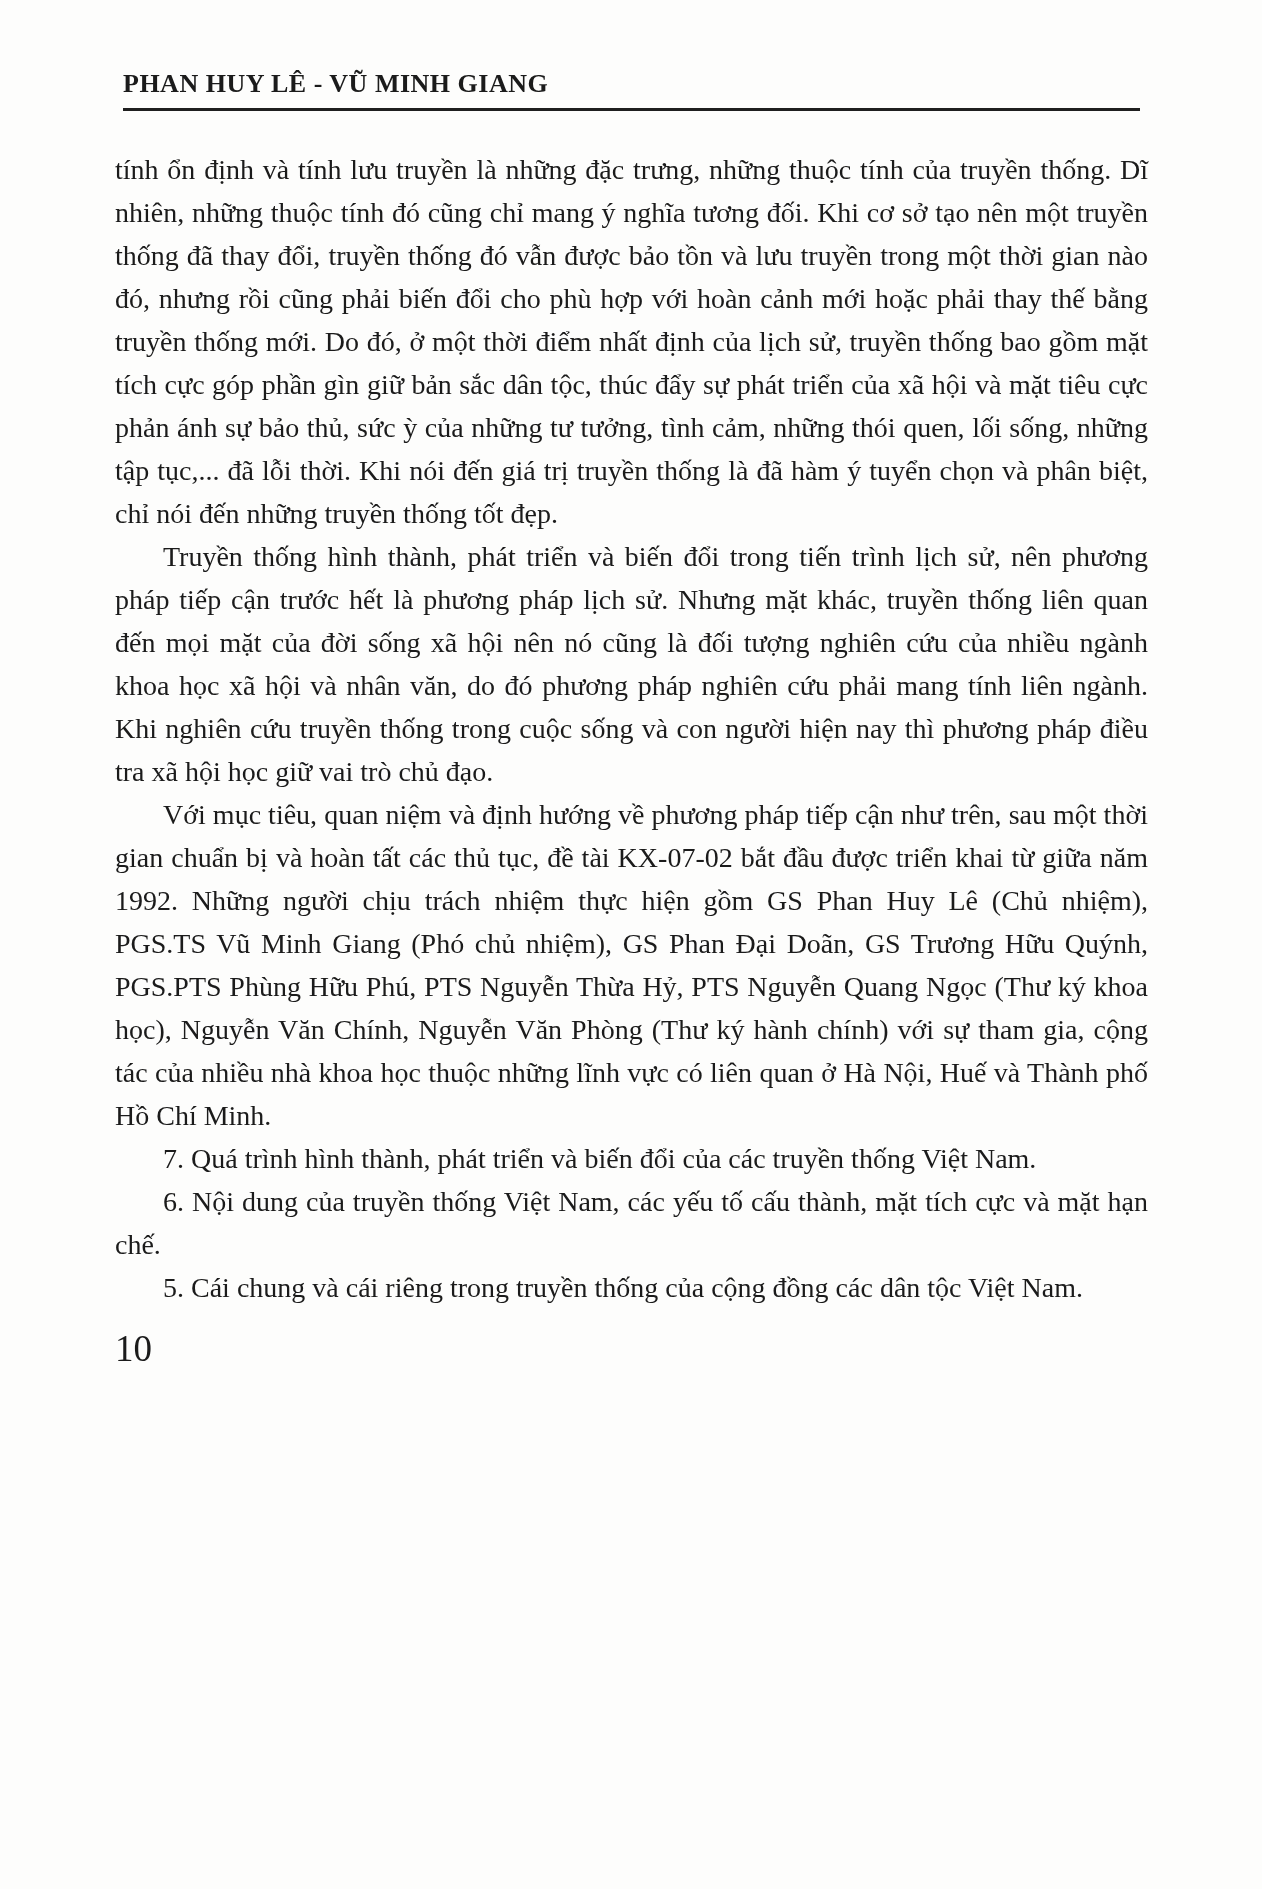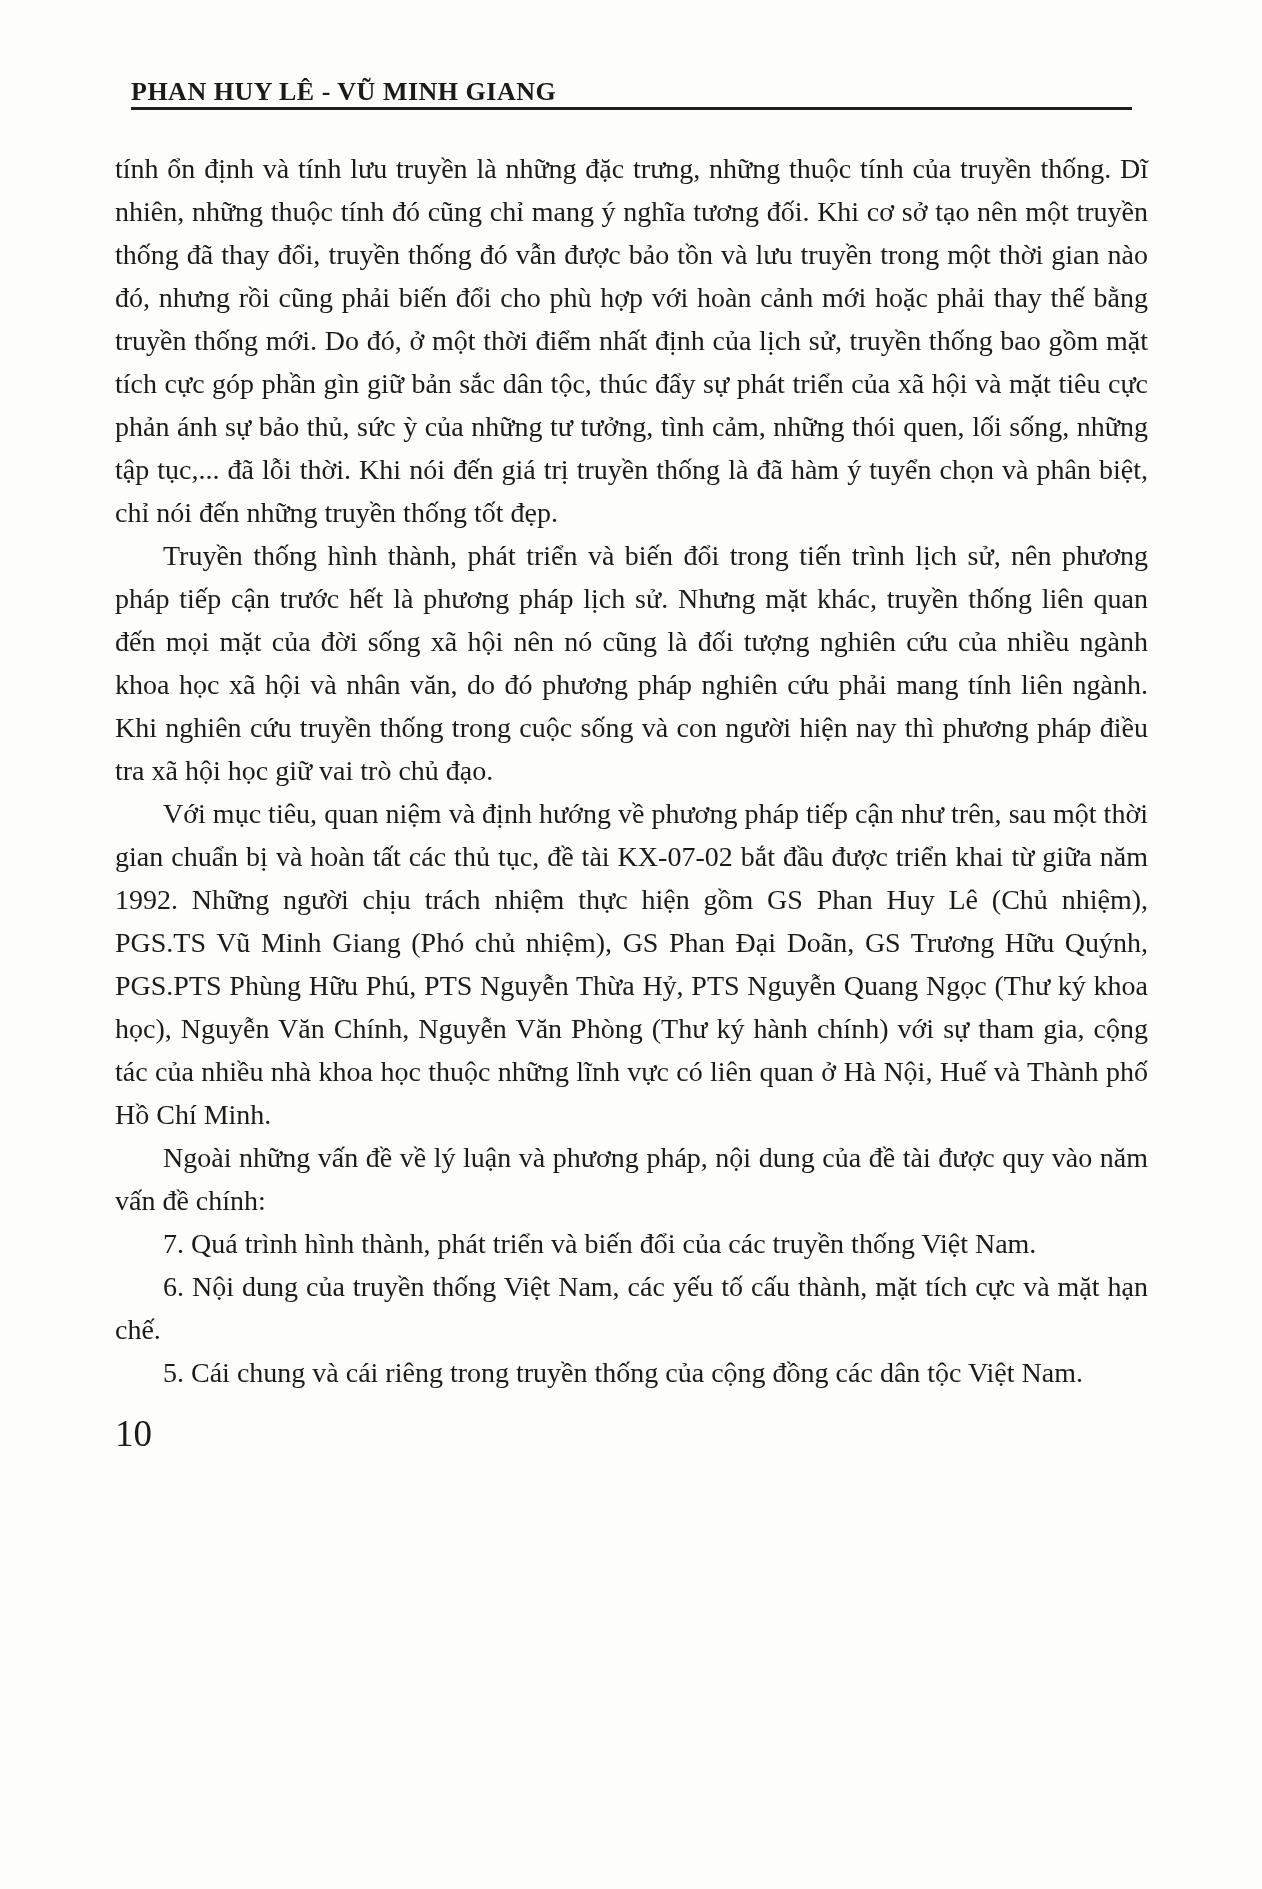--- a/index.html
+++ b/index.html
@@ -12,25 +12,26 @@
     width: 1262px;
     height: 1889px;
     background: #fdfdfc;
     box-sizing: border-box;
     padding: 62px 114px 0 115px;
     font-family: "Liberation Serif", "DejaVu Serif", serif;
     color: #1b1b1b;
     overflow: hidden;
   }
   .running-header {
-    margin: 16px;
+    margin: 8px;
     font-size: 26px;
     font-weight: bold;
     letter-spacing: 0.5px;
     line-height: 1.1;
+    padding-bottom: 9px;
     border-bottom: 3px solid #1f1f1f;
   }
   .body-text {
     margin-top: 37px;
     font-size: 28px;
     line-height: 43px;
     text-align: justify;
   }
   .body-text p {
     margin: 0;
@@ -49,20 +50,19 @@
 </head>
 <body>
 
 <div class="page">
   <h1 class="running-header">PHAN HUY LÊ - VŨ MINH GIANG</h1>
 
   <main class="body-text">
     <p class="no-indent">tính ổn định và tính lưu truyền là những đặc trưng, những thuộc tính của truyền thống. Dĩ nhiên, những thuộc tính đó cũng chỉ mang ý nghĩa tương đối. Khi cơ sở tạo nên một truyền thống đã thay đổi, truyền thống đó vẫn được bảo tồn và lưu truyền trong một thời gian nào đó, nhưng rồi cũng phải biến đổi cho phù hợp với hoàn cảnh mới hoặc phải thay thế bằng truyền thống mới. Do đó, ở một thời điểm nhất định của lịch sử, truyền thống bao gồm mặt tích cực góp phần gìn giữ bản sắc dân tộc, thúc đẩy sự phát triển của xã hội và mặt tiêu cực phản ánh sự bảo thủ, sức ỳ của những tư tưởng, tình cảm, những thói quen, lối sống, những tập tục,... đã lỗi thời. Khi nói đến giá trị truyền thống là đã hàm ý tuyển chọn và phân biệt, chỉ nói đến những truyền thống tốt đẹp.</p>
     <p>Truyền thống hình thành, phát triển và biến đổi trong tiến trình lịch sử, nên phương pháp tiếp cận trước hết là phương pháp lịch sử. Nhưng mặt khác, truyền thống liên quan đến mọi mặt của đời sống xã hội nên nó cũng là đối tượng nghiên cứu của nhiều ngành khoa học xã hội và nhân văn, do đó phương pháp nghiên cứu phải mang tính liên ngành. Khi nghiên cứu truyền thống trong cuộc sống và con người hiện nay thì phương pháp điều tra xã hội học giữ vai trò chủ đạo.</p>
     <p>Với mục tiêu, quan niệm và định hướng về phương pháp tiếp cận như trên, sau một thời gian chuẩn bị và hoàn tất các thủ tục, đề tài KX-07-02 bắt đầu được triển khai từ giữa năm 1992. Những người chịu trách nhiệm thực hiện gồm GS Phan Huy Lê (Chủ nhiệm), PGS.TS Vũ Minh Giang (Phó chủ nhiệm), GS Phan Đại Doãn, GS Trương Hữu Quýnh, PGS.PTS Phùng Hữu Phú, PTS Nguyễn Thừa Hỷ, PTS Nguyễn Quang Ngọc (Thư ký khoa học), Nguyễn Văn Chính, Nguyễn Văn Phòng (Thư ký hành chính) với sự tham gia, cộng tác của nhiều nhà khoa học thuộc những lĩnh vực có liên quan ở Hà Nội, Huế và Thành phố Hồ Chí Minh.</p>
-    <p>Ngoài những vấn đề về lý luận và phương pháp, nội dung của đề tài được quy vào năm vấn đề chính:</p>
     <p>7. Quá trình hình thành, phát triển và biến đổi của các truyền thống Việt Nam.</p>
     <p>6. Nội dung của truyền thống Việt Nam, các yếu tố cấu thành, mặt tích cực và mặt hạn chế.</p>
     <p>5. Cái chung và cái riêng trong truyền thống của cộng đồng các dân tộc Việt Nam.</p>
   </main>
 
   <div class="page-number">10</div>
 </div>
 
 </body></html>

